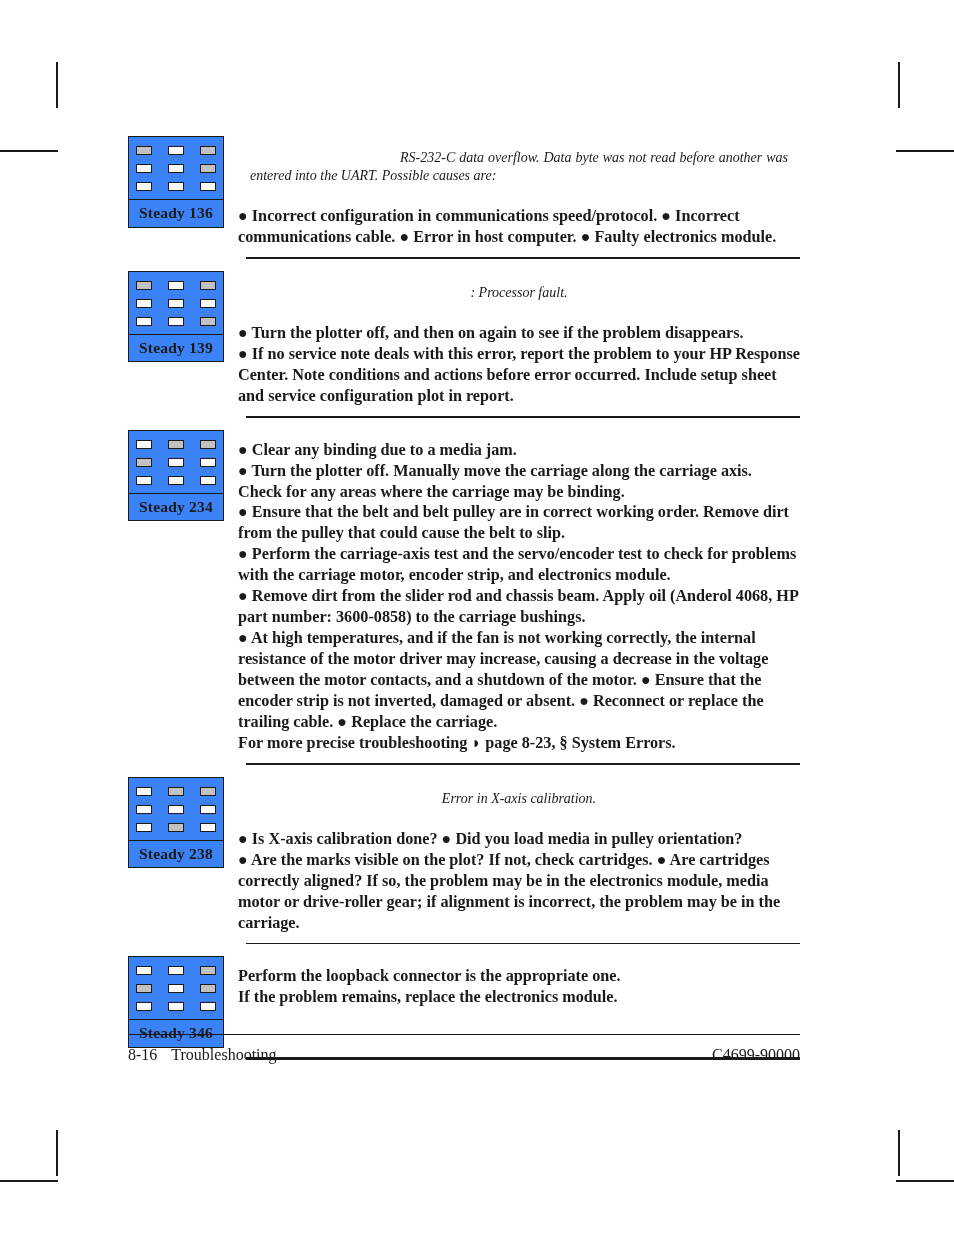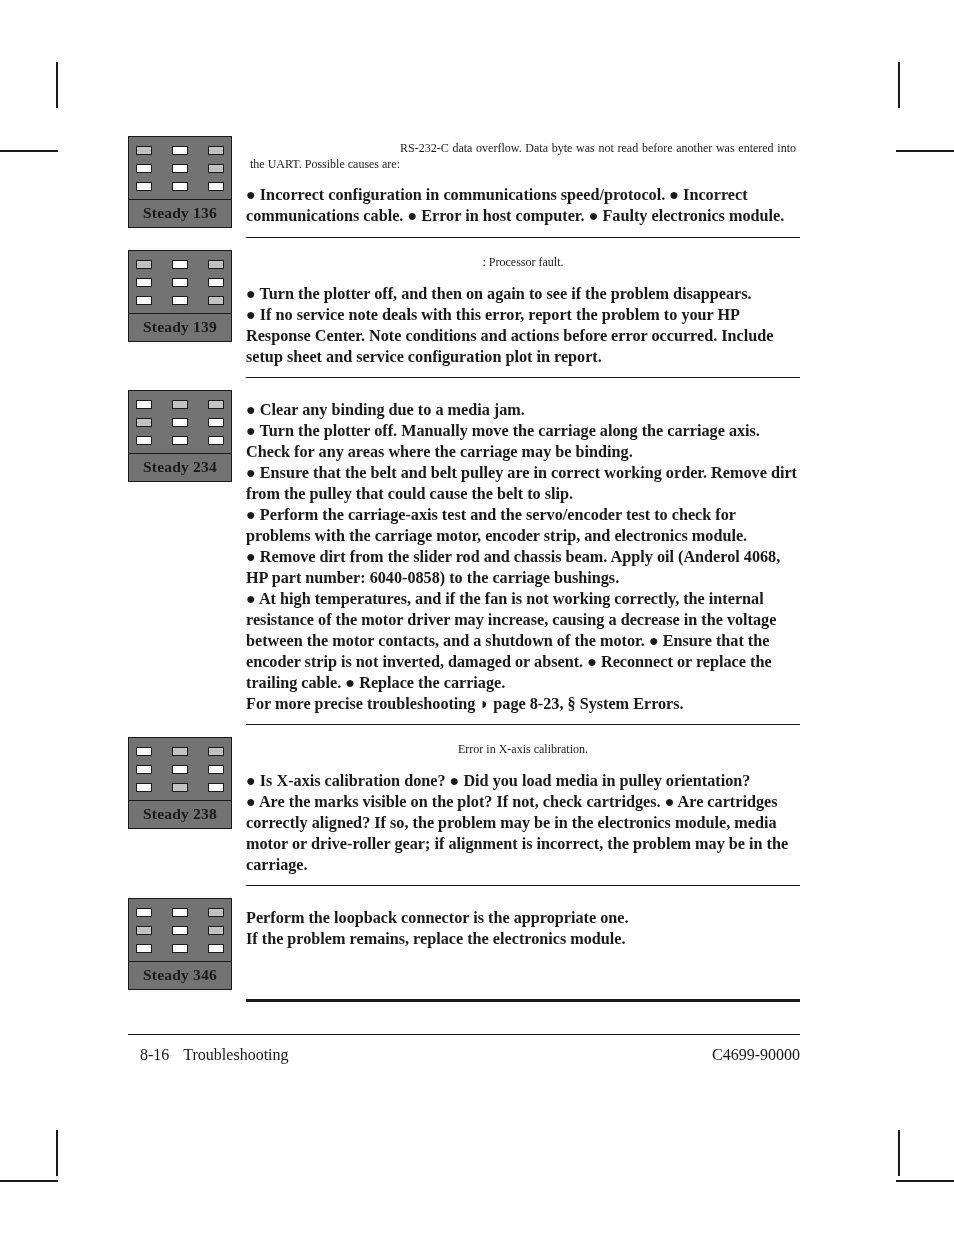--- a/index.html
+++ b/index.html
@@ -47,23 +47,23 @@
     display: block;
   }
   .entry-inner {
     display: flex;
     align-items: flex-start;
   }
 
   
   .led-panel {
     flex: 0 0 auto;
-    width: 104px;
+    width: 96px;
     border: 1.6px solid #1a1a1a;
-    background: #737373;
+    background: #3b82f6;
     box-sizing: border-box;
   }
   .led-grid {
     padding: 9px 7px 8px 7px;
   }
   .led-row {
     display: flex;
     justify-content: space-between;
     margin-bottom: 9px;
   }
@@ -90,24 +90,25 @@
 
   
   .entry-text {
     flex: 1 1 auto;
     padding-left: 14px;
     padding-top: 1px;
     box-sizing: border-box;
   }
   .headline {
     text-align: center;
-    font-size: 12px;
+    font-size: 14px;
     line-height: 1.30;
-    margin: 4px;
+    margin: 12px;
     text-indent: 0;
+    font-style: italic;
   }
   .headline.left-run {
     text-align: justify;
     text-align-last: left;
   }
   .headline .lead-pad { display: inline-block; width: 150px; }
   .headline .lead-pad.wide { width: 190px; }
   .body-text {
     font-size: 16.2px;
     line-height: 1.295;
@@ -140,21 +141,20 @@
     height: 1.4px;
     background: #1a1a1a;
     width: 100%;
   }
   .footer-row {
     display: flex;
     justify-content: space-between;
     align-items: flex-start;
     padding-top: 11px;
     font-size: 16px;
-    margin-left: 12px;
   }
   .footer-left { white-space: nowrap; }
   .footer-left .pg { margin-right: 14px; }
   .footer-right { white-space: nowrap; }
 </style>
 </head>
 <body>
 
 <div class="crop crop-v mark-tl-v"></div>
 <div class="crop crop-h mark-tl-h"></div>
@@ -254,21 +254,21 @@
             </div>
           </div>
           <div class="led-label">Steady 234</div>
         </div>
         <div class="entry-text">
           <div class="body-text">
             <p>● Clear any binding due to a media jam.</p>
             <p>● Turn the plotter off.  Manually move the carriage along the carriage axis. Check for any areas where the carriage may be binding.</p>
             <p>● Ensure that the belt and belt pulley are in correct working order.  Remove dirt from the pulley that could cause the belt to slip.</p>
             <p>● Perform the carriage-axis test and the servo/encoder test to check for problems with the carriage motor, encoder strip, and electronics module.</p>
-            <p>● Remove dirt from the slider rod and chassis beam. Apply oil (Anderol 4068, HP part number: 6040-0858) to the carriage bushings.</p>
+            <p>● Remove dirt from the slider rod and chassis beam. Apply oil (Anderol 4068, HP part number: 3600-0858) to the carriage bushings.</p>
             <p>● At high temperatures, and if the fan is not working correctly, the internal resistance of the motor driver may increase, causing a decrease in the voltage between the motor contacts, and a shutdown of the motor. ●  Ensure that the encoder strip is not inverted, damaged or absent. ● Reconnect or replace the trailing cable. ● Replace the carriage.</p>
             <p>For more precise troubleshooting ◗ page 8-23, § System Errors.</p>
           </div>
         </div>
       </div>
     </div>
     <div class="gap-xs"></div>
     <div class="rule"></div>
     <div class="gap-sm"></div>
     <div class="entry">

